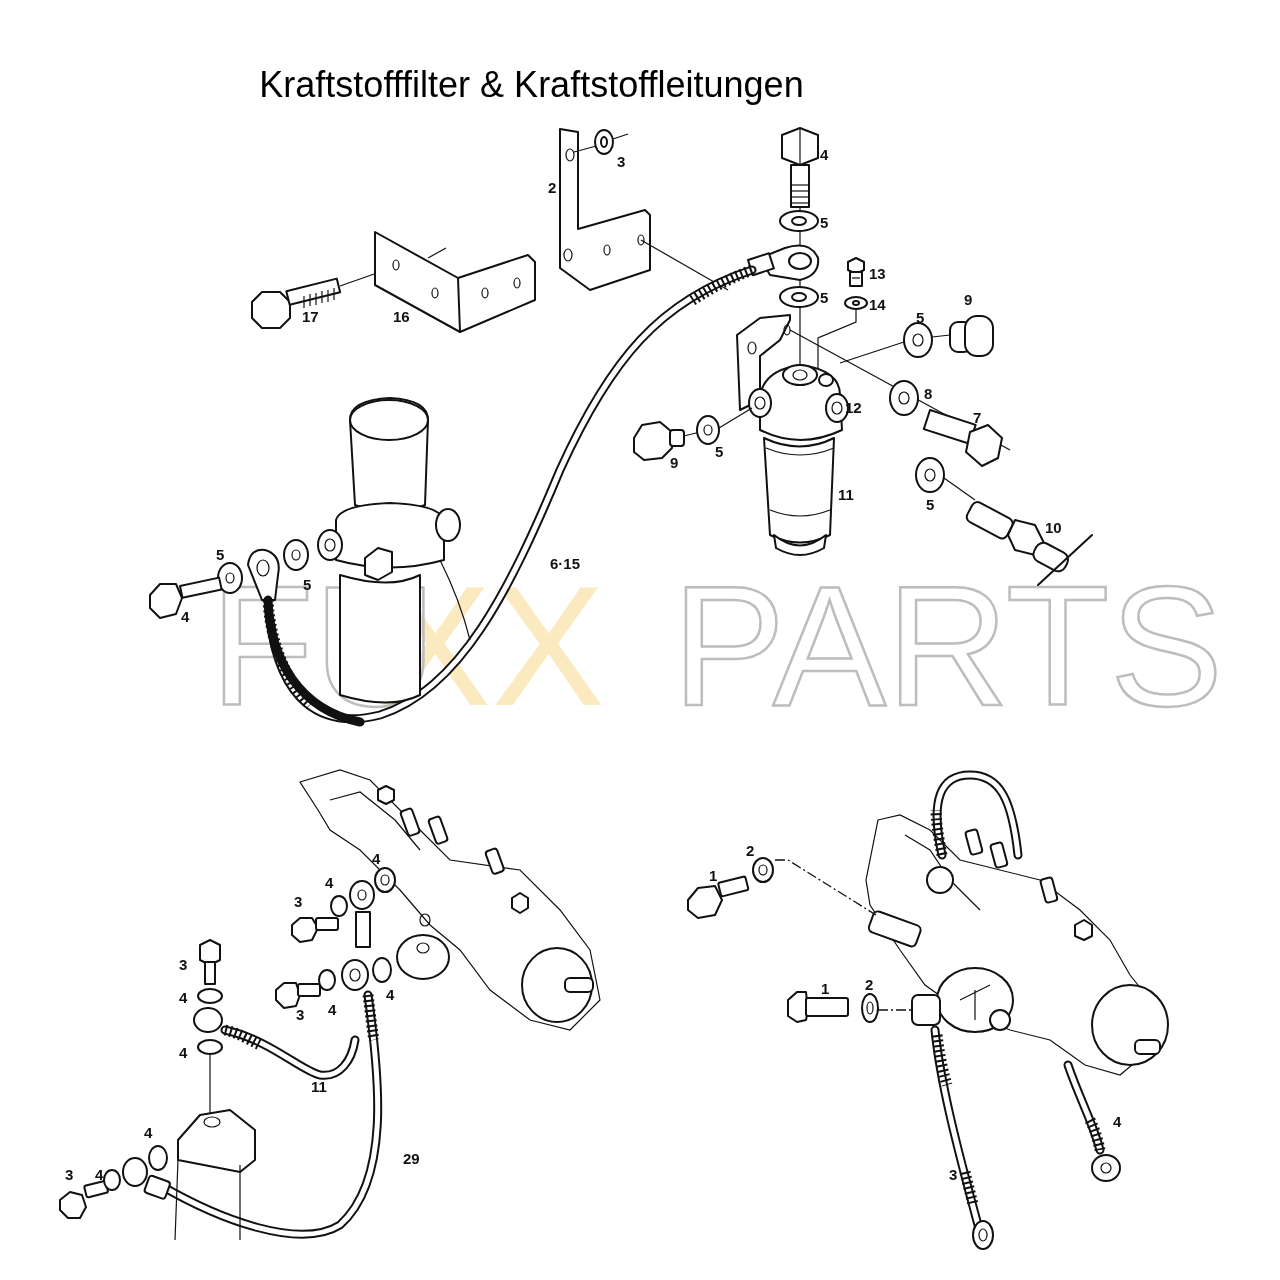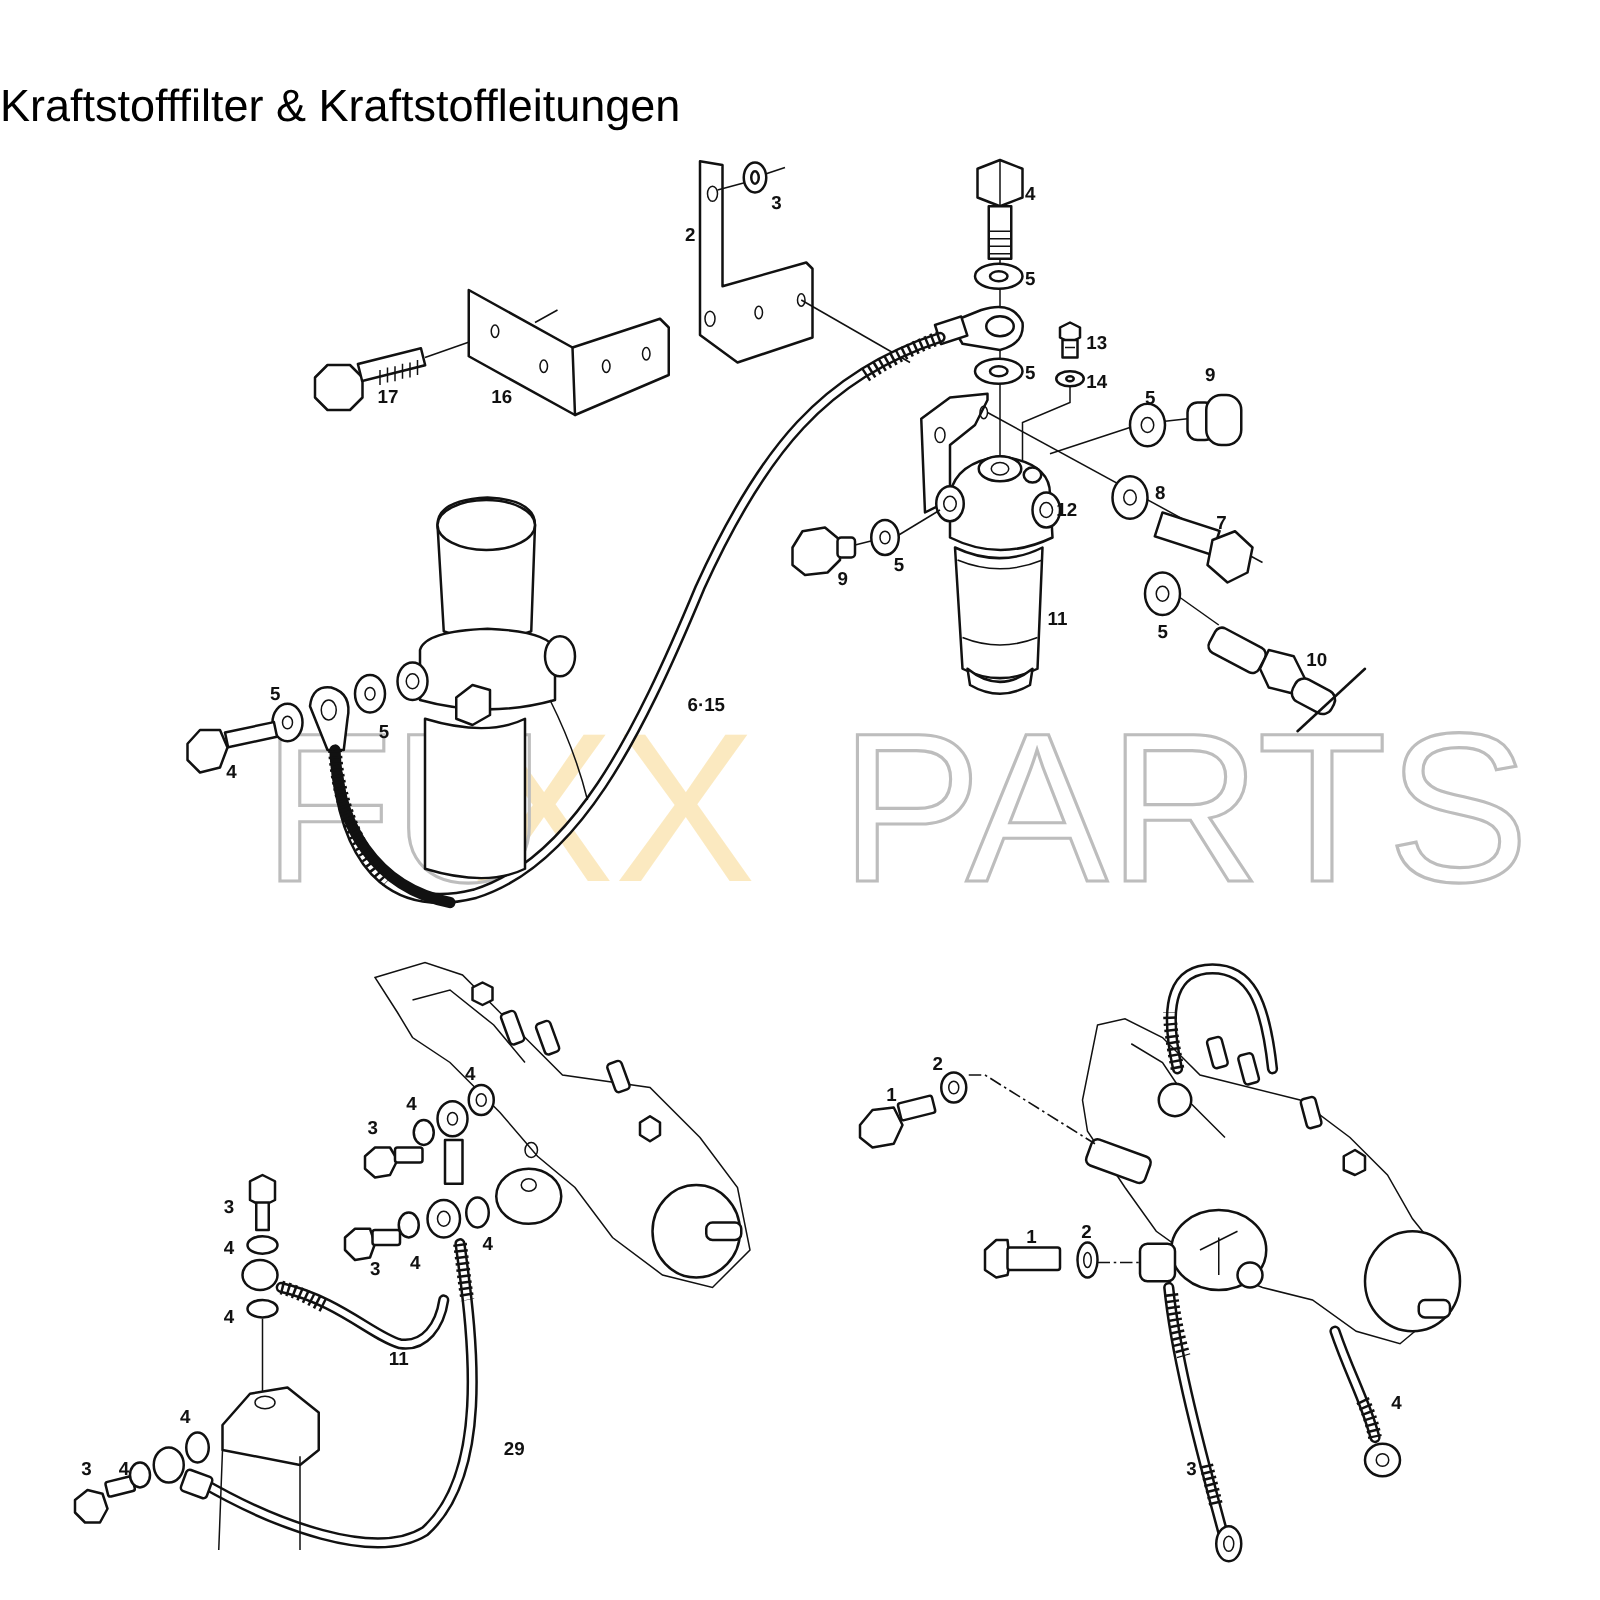--- a/index.html
+++ b/index.html
@@ -1,17 +1,17 @@
 <!DOCTYPE html>
 <html><head>
 <meta charset="utf-8">
 <style>
   html, body { margin: 0; padding: 0; background: #ffffff; }
   body { width: 1280px; height: 1280px; position: relative; overflow: hidden; font-family: "Liberation Sans", sans-serif; }
-  .title { position: absolute; left: 0; width: 1063px; top: 64px; text-align: left; font-size: 36px; color: #000; font-family: "Liberation Sans", sans-serif; }
+  .title { position: absolute; left: 0; width: 1063px; top: 64px; text-align: center; font-size: 36px; color: #000; font-family: "Liberation Sans", sans-serif; }
   svg.drawing { position: absolute; left: 0; top: 0; }
   .lbl { font-family: "Liberation Sans", sans-serif; font-weight: bold; font-size: 15px; fill: #111; }
   .ln { stroke: #111; stroke-width: 2; fill: none; stroke-linecap: round; stroke-linejoin: round; }
   .thin { stroke: #111; stroke-width: 1.2; fill: none; }
   .part { stroke: #111; stroke-width: 2; fill: #fff; stroke-linejoin: round; }
   .hose { stroke: #111; stroke-width: 9; fill: none; stroke-linecap: round; }
   .hose-in { stroke: #fff; stroke-width: 5; fill: none; stroke-linecap: round; }
   .braid { stroke: #111; stroke-width: 11; fill: none; stroke-dasharray: 2 3; stroke-linecap: butt; }
   .dash { stroke: #111; stroke-width: 1.3; fill: none; stroke-dasharray: 10 3 2 3; }
   .wm { font-family: "Liberation Sans", sans-serif; font-size: 170px; font-weight: normal; }

